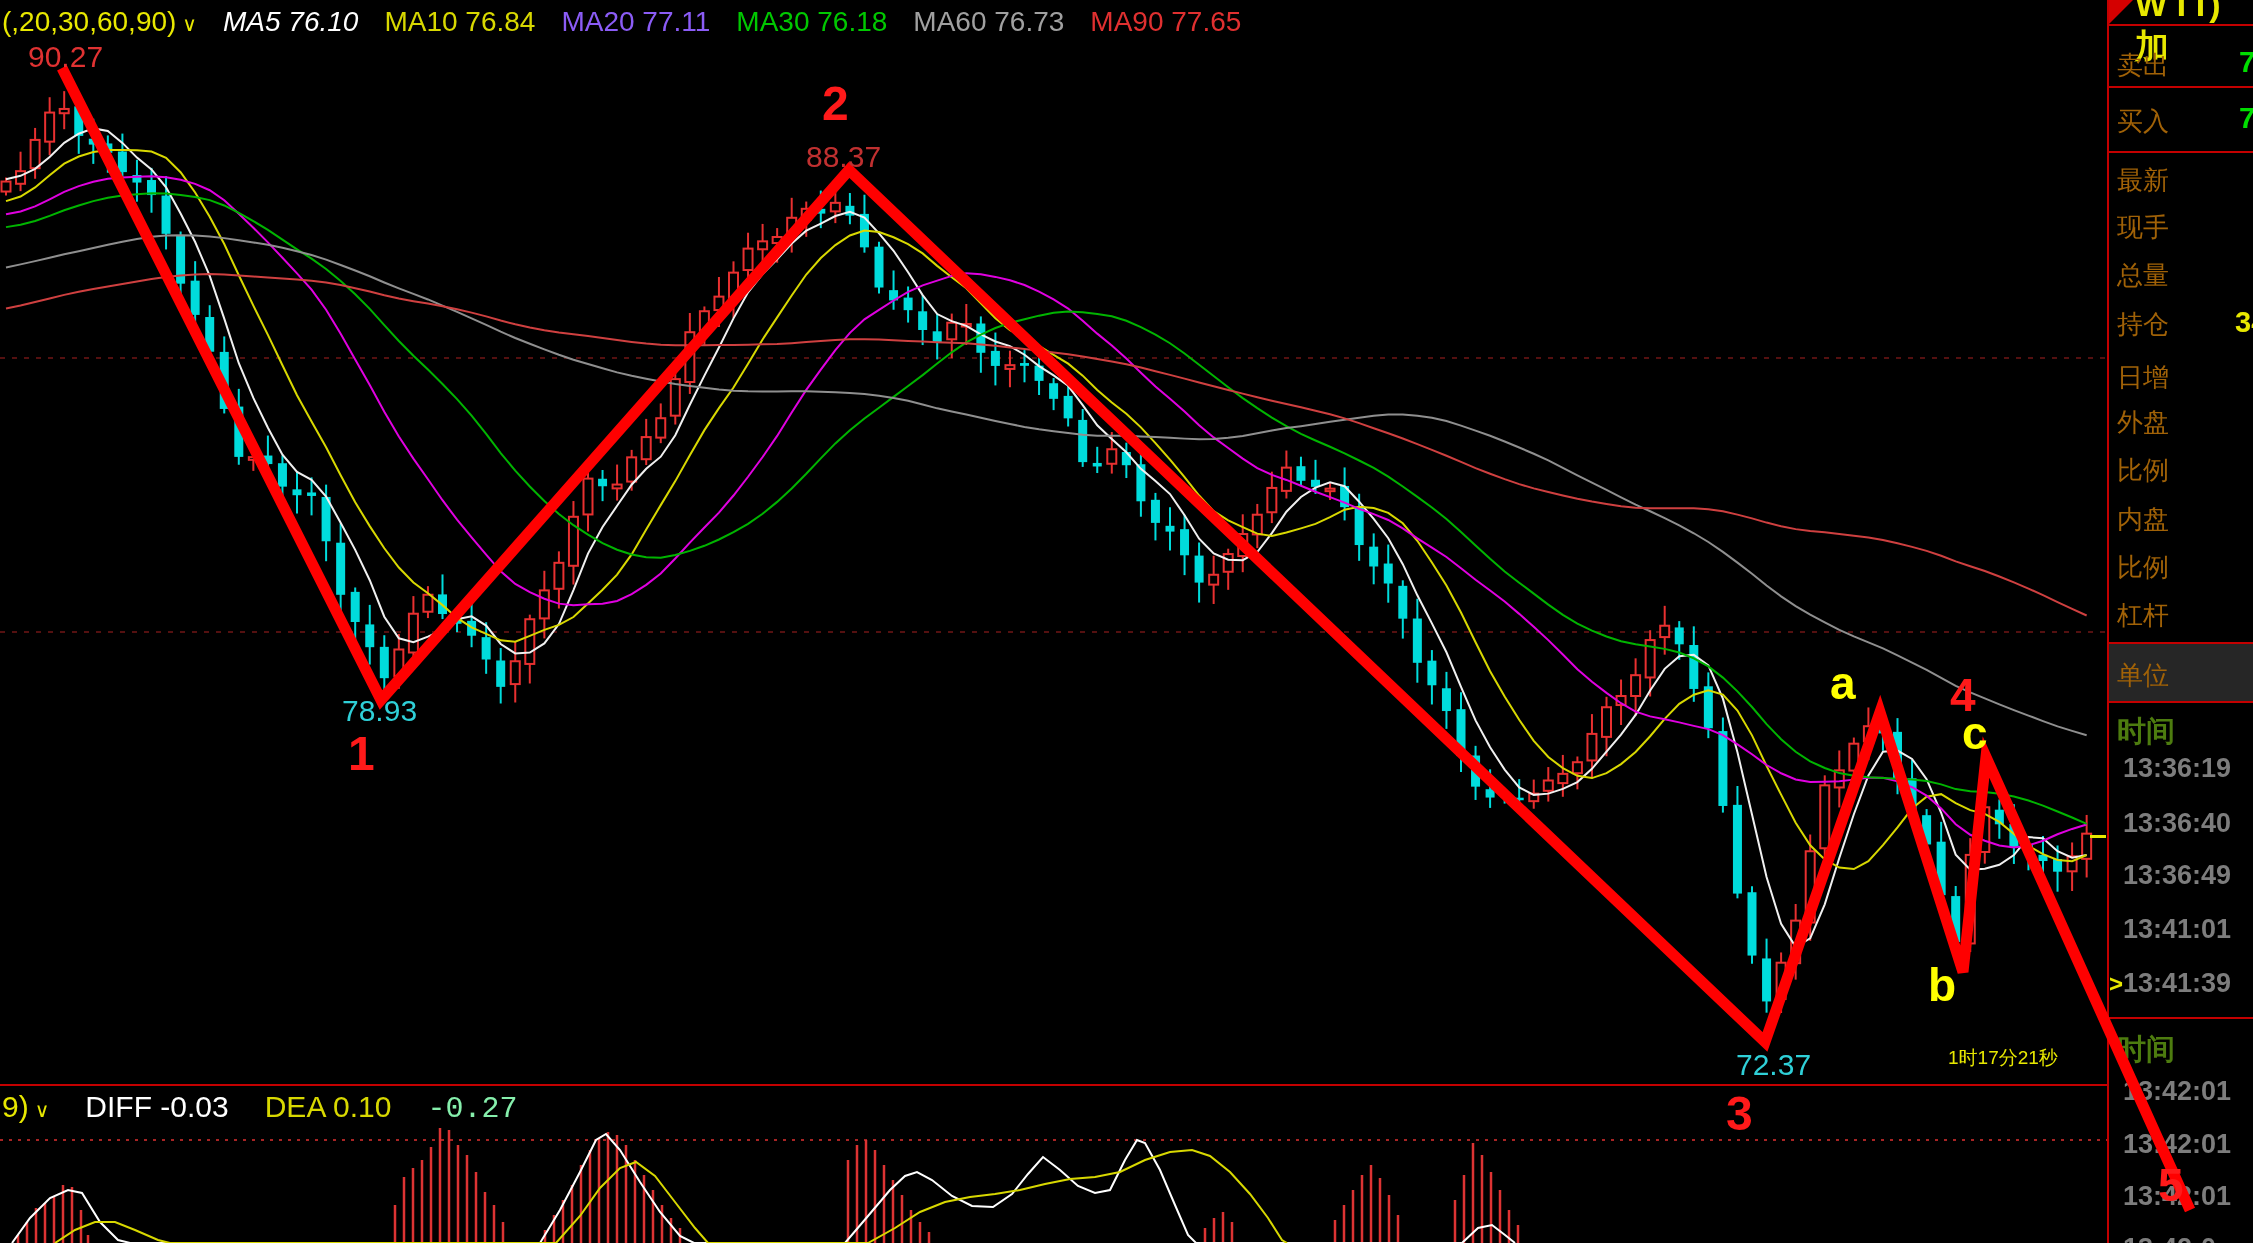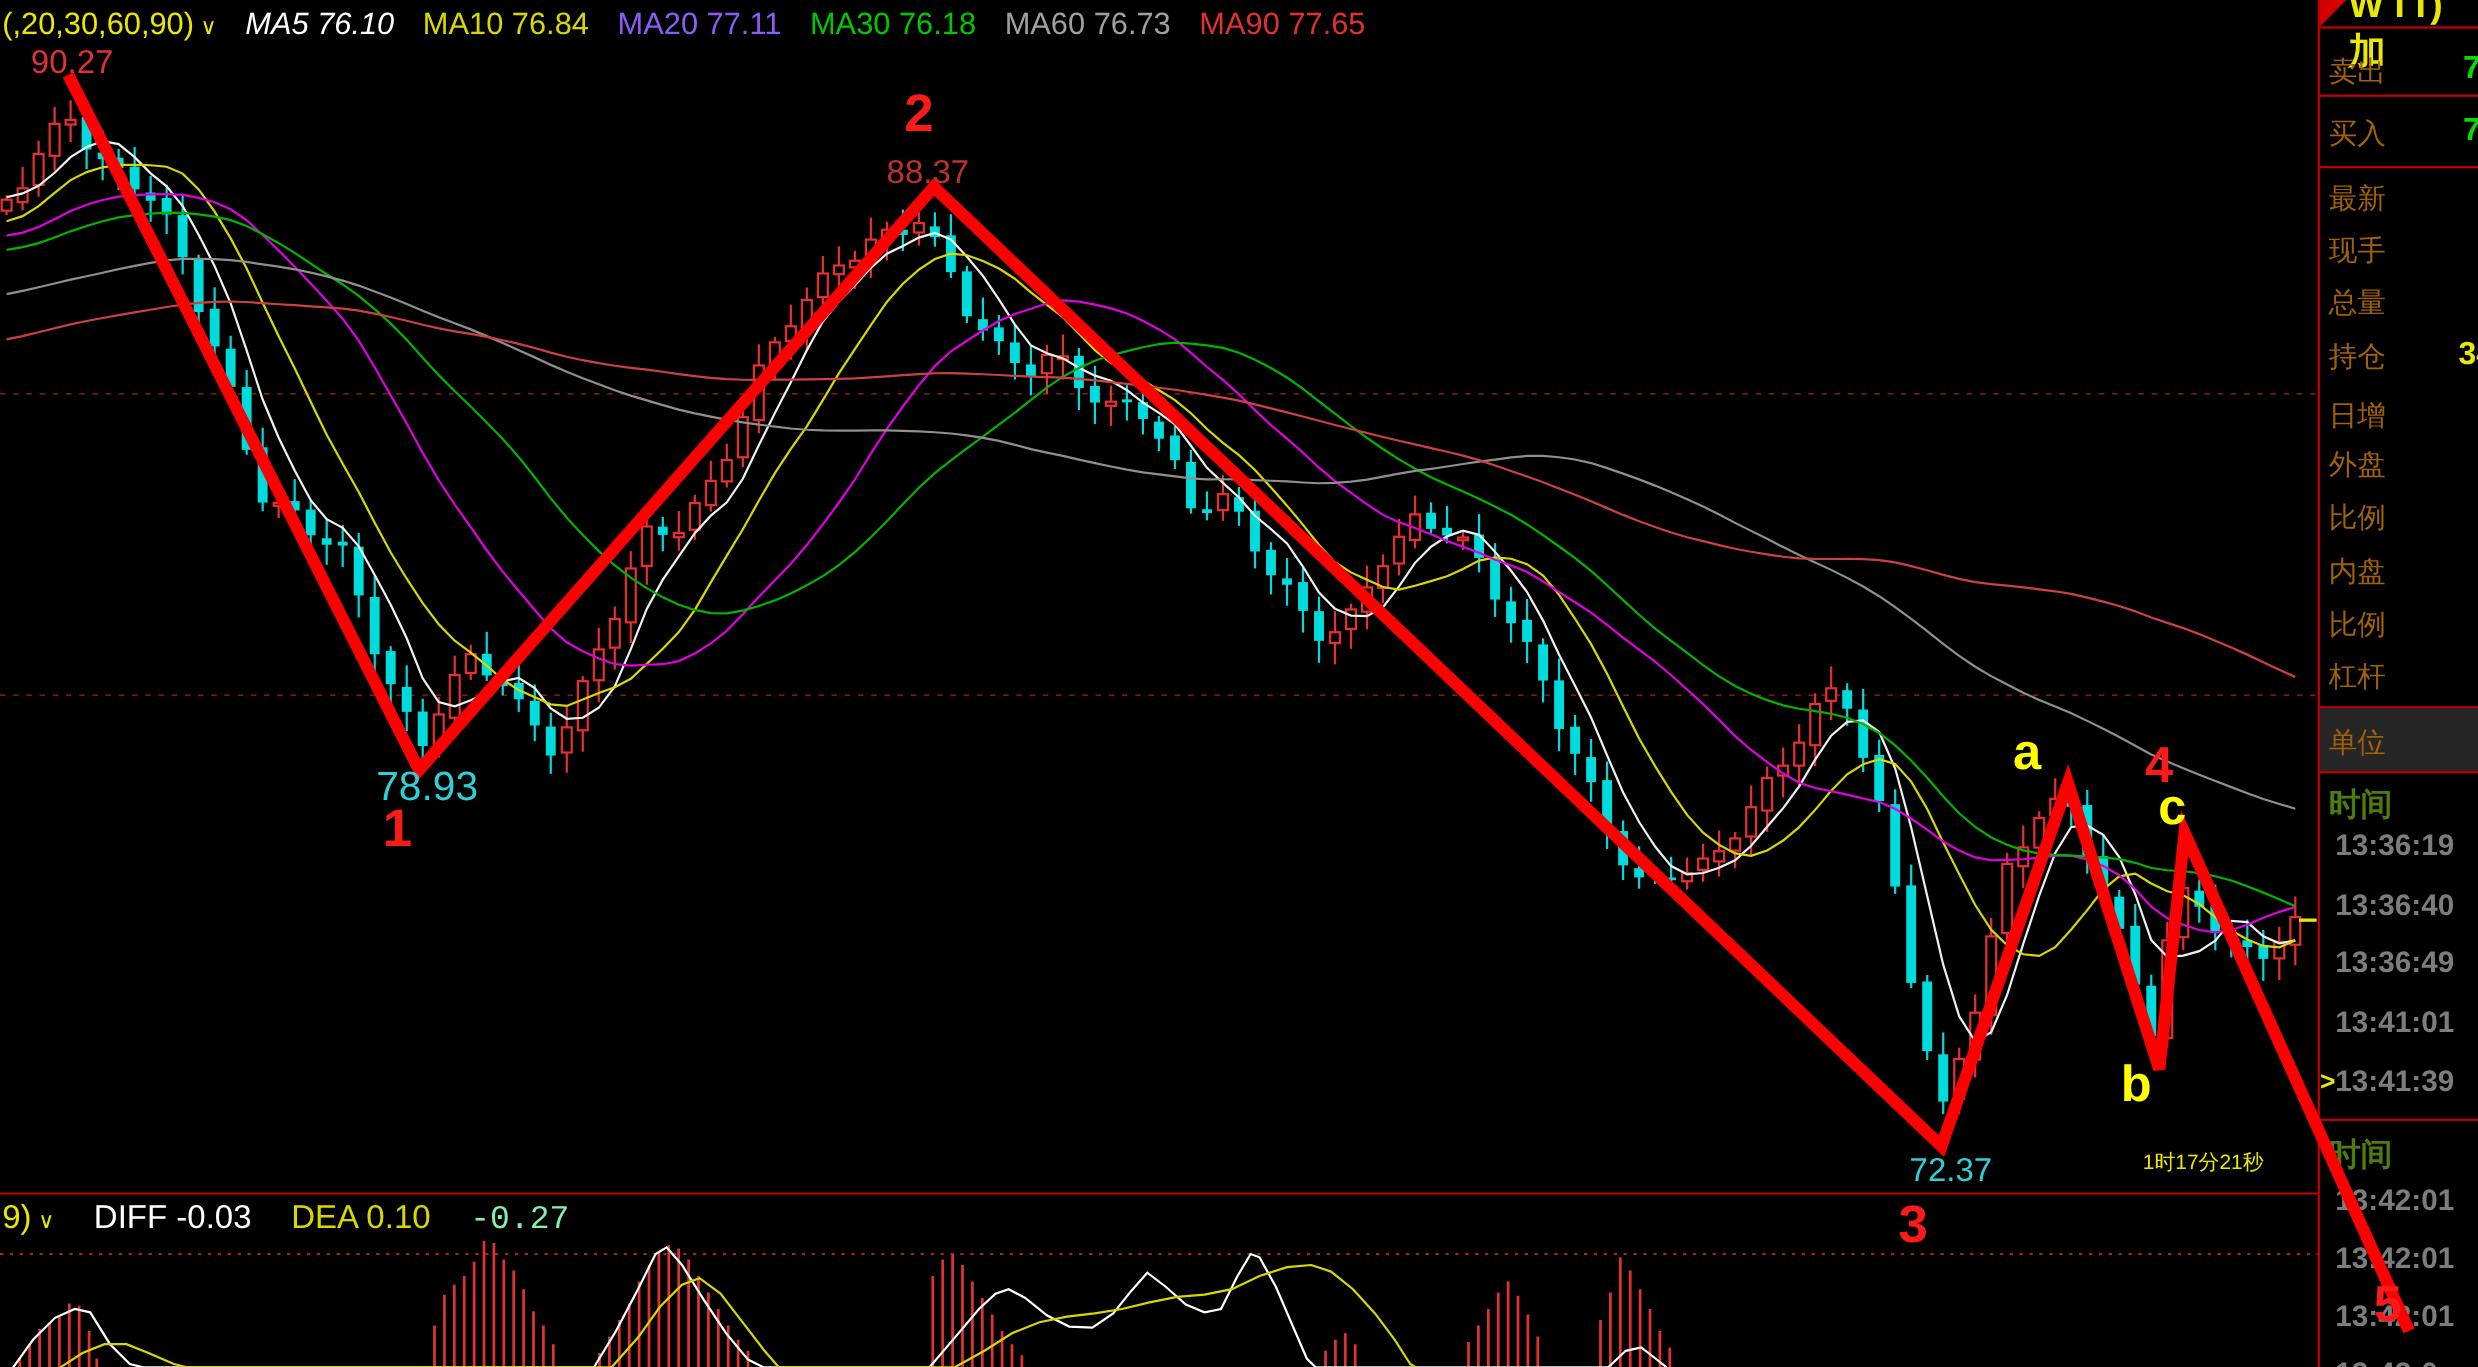--- a/index.html
+++ b/index.html
@@ -448,21 +448,21 @@
 
 <span class="item" style="color: rgb(255, 255, 255);">DIFF -0.03</span>
     <span class="item" style="color: rgb(216, 216, 0);">DEA 0.10</span>
     <span class="item" style="color: #86efac; font-family: Liberation Mono, monospace;">-0.27</span>
   </div>
 
 <div id="labels">
     <div class="lbl" style="left: 28px; top: 42px; color: rgb(224, 50, 50); font-size: 30px;">90.27</div>
     <div class="lbl" style="left: 822px; top: 80px; color: rgb(255, 26, 26); font-size: 48px; font-weight: bold;">2</div>
     <div class="lbl" style="left: 806px; top: 142px; color: rgb(192, 48, 48); font-size: 30px;">88.37</div>
-    <div class="lbl" style="left: 342px; top: 696px; color: rgb(47, 208, 216); font-size: 37px;">78.93</div>
+    <div class="lbl" style="left: 342px; top: 696px; color: rgb(47, 208, 216); font-size: 30px;">78.93</div>
     <div class="lbl" style="left: 348px; top: 730px; color: rgb(255, 26, 26); font-size: 48px; font-weight: bold;">1</div>
     <div class="lbl" style="left: 1736px; top: 1050px; color: rgb(47, 208, 216); font-size: 30px;">72.37</div>
     <div class="lbl" style="left: 1726px; top: 1090px; color: rgb(255, 26, 26); font-size: 48px; font-weight: bold;">3</div>
     <div class="lbl" style="left: 1830px; top: 660px; color: rgb(255, 255, 0); font-size: 46px; font-weight: bold;">a</div>
     <div class="lbl" style="left: 1950px; top: 672px; color: rgb(255, 26, 26); font-size: 46px; font-weight: bold;">4</div>
     <div class="lbl" style="left: 1962px; top: 710px; color: rgb(255, 255, 0); font-size: 46px; font-weight: bold;">c</div>
     <div class="lbl" style="left: 1928px; top: 962px; color: rgb(255, 255, 0); font-size: 46px; font-weight: bold;">b</div>
     <div class="lbl" style="left: 2158px; top: 1162px; color: rgb(255, 26, 26); font-size: 46px; font-weight: bold;">5</div>
     <div class="lbl" style="left: 1948px; top: 1048px; color: rgb(232, 232, 0); font-size: 19px;">1时17分21秒</div>
   </div>

